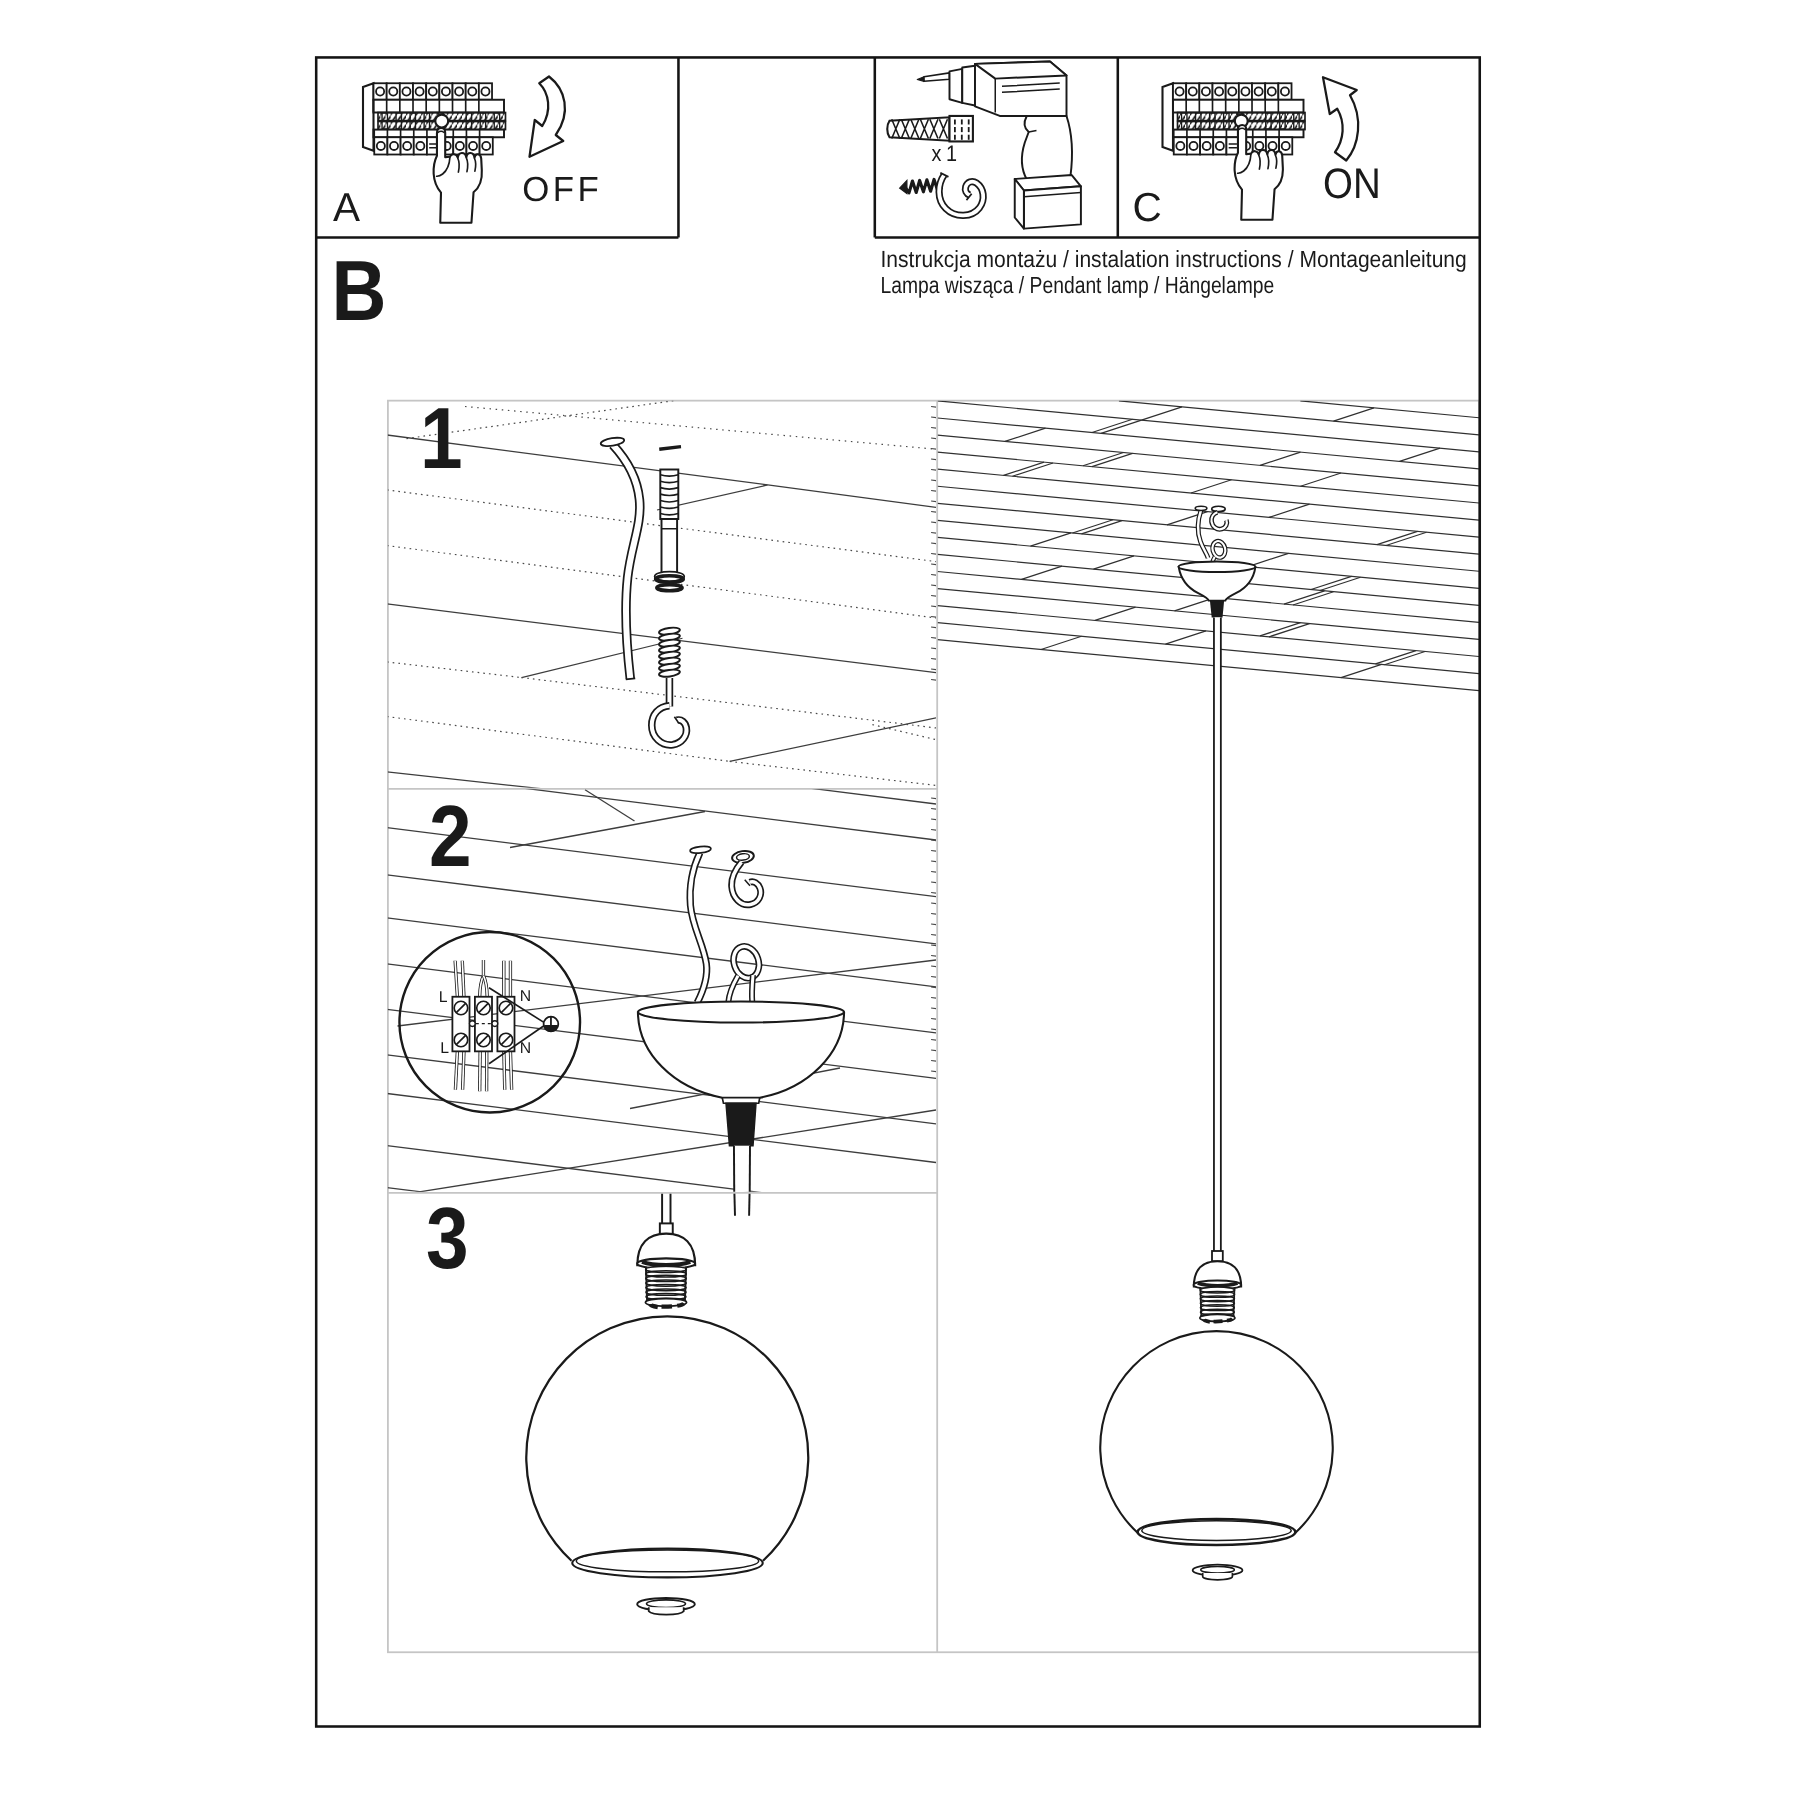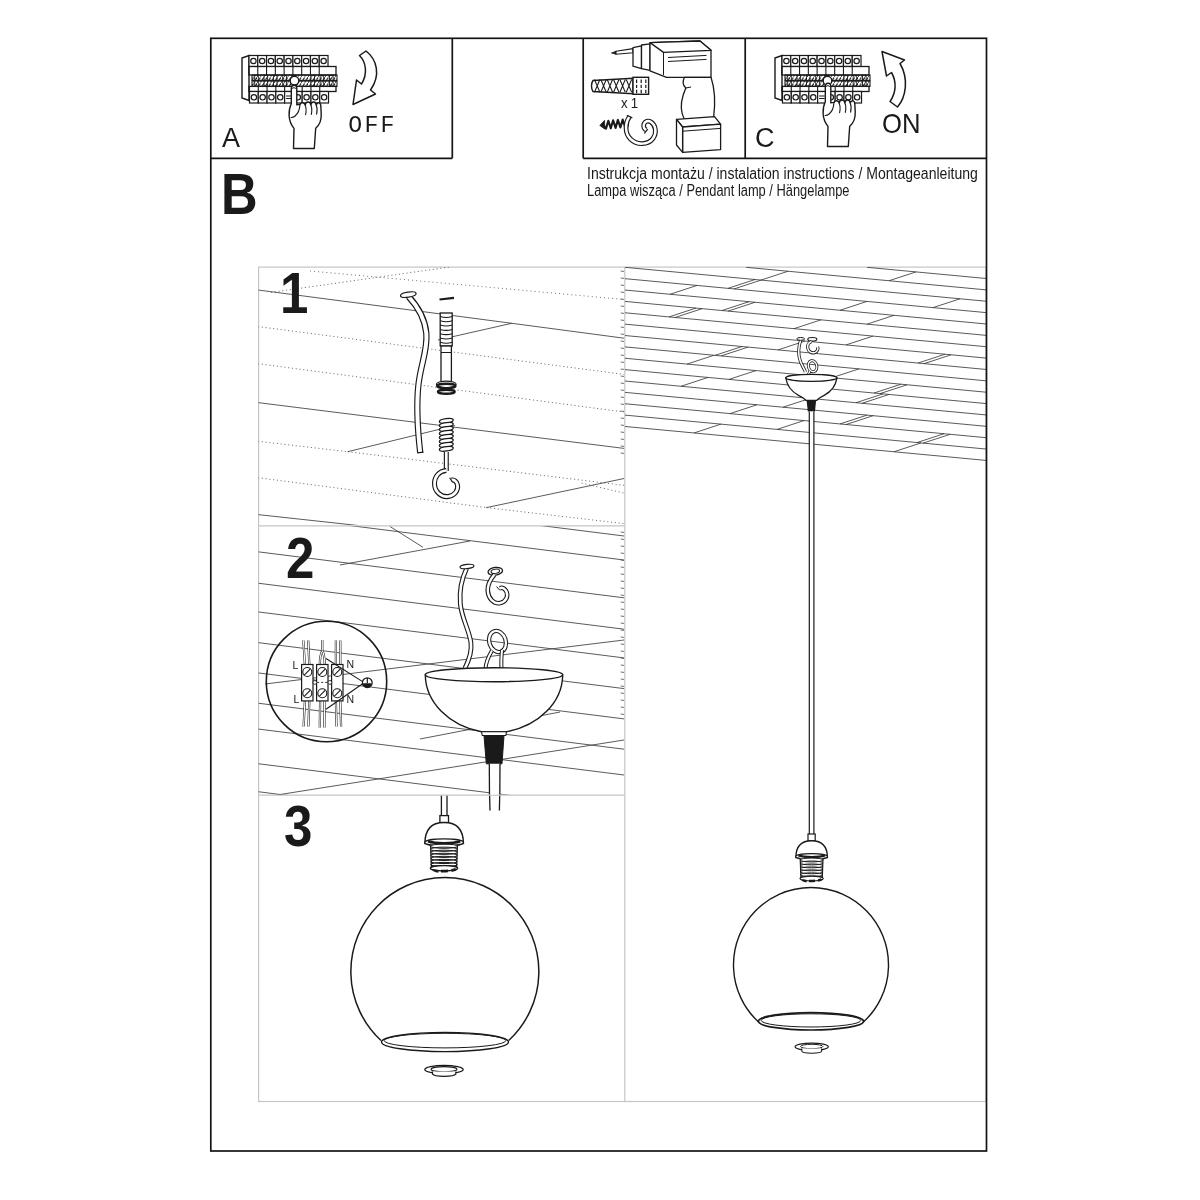--- a/index.html
+++ b/index.html
@@ -590,21 +590,21 @@
 
   <g>
     <path d="M629.5,116.5 C625,123 624.5,133 630.5,139 C637,145.5 648,145 653,138.5 C657,133 656,125.5 651,122 C648.2,120.1 644.8,121.2 643.8,124.5 C643.1,126.9 644.3,129.3 646.5,130.1" fill="none" stroke="#1a1a1a" stroke-width="4.8"></path>
     <path d="M629.5,116.5 C625,123 624.5,133 630.5,139 C637,145.5 648,145 653,138.5 C657,133 656,125.5 651,122 C648.2,120.1 644.8,121.2 643.8,124.5 C643.1,126.9 644.3,129.3 646.5,130.1" fill="none" stroke="#fff" stroke-width="2.5"></path>
     <path d="M626.9,115.2 L632.3,117.9" stroke="#1a1a1a" stroke-width="1.2"></path>
     <path d="M644.3,133.4 L647.8,129.2" stroke="#1a1a1a" stroke-width="1.1"></path>
   </g>
 </svg>
 
 <div class="t" style="left:222px;top:124.8px;font-size:27px;">A</div>
-<div class="t" style="left:348.2px;top:114.9px;font-size:23.2px;letter-spacing:2.3px;font-family:Liberation Mono, monospace;">OFF</div>
+<div class="t" style="left:348.2px;top:114.9px;font-size:23.2px;letter-spacing:2.3px;">OFF</div>
 <div class="t" style="left:755px;top:124.8px;font-size:27px;">C</div>
 <div class="t" style="left:882px;top:108.6px;font-size:28.5px;letter-spacing:0;transform:scaleX(0.9);transform-origin:left top;">ON</div>
 <div class="t" style="left:621px;top:95.2px;font-size:15px;letter-spacing:-0.3px;transform:scaleX(0.88);transform-origin:left top;">x 1</div>
 <div class="t" style="left:220.5px;top:165.8px;font-size:57px;font-weight:bold;transform:scaleX(0.89);transform-origin:left top;">B</div>
 <div class="t" style="left:587px;top:165.5px;font-size:15.6px;transform:scaleX(0.9);transform-origin:left top;">Instrukcja montażu / instalation instructions / Montageanleitung</div>
 <div class="t" style="left:587px;top:183.3px;font-size:15.6px;transform:scaleX(0.825);transform-origin:left top;">Lampa wisząca / Pendant lamp / Hängelampe</div>
 <div class="t" style="left:279.8px;top:263.8px;font-size:58px;font-weight:bold;transform:scaleX(0.88);transform-origin:left top;">1</div>
 <div class="t" style="left:285.8px;top:528.8px;font-size:58px;font-weight:bold;transform:scaleX(0.88);transform-origin:left top;">2</div>
 <div class="t" style="left:283.7px;top:796.8px;font-size:58px;font-weight:bold;transform:scaleX(0.88);transform-origin:left top;">3</div>
 <div class="t" style="left:292.5px;top:660px;font-size:10.5px;">L</div>

